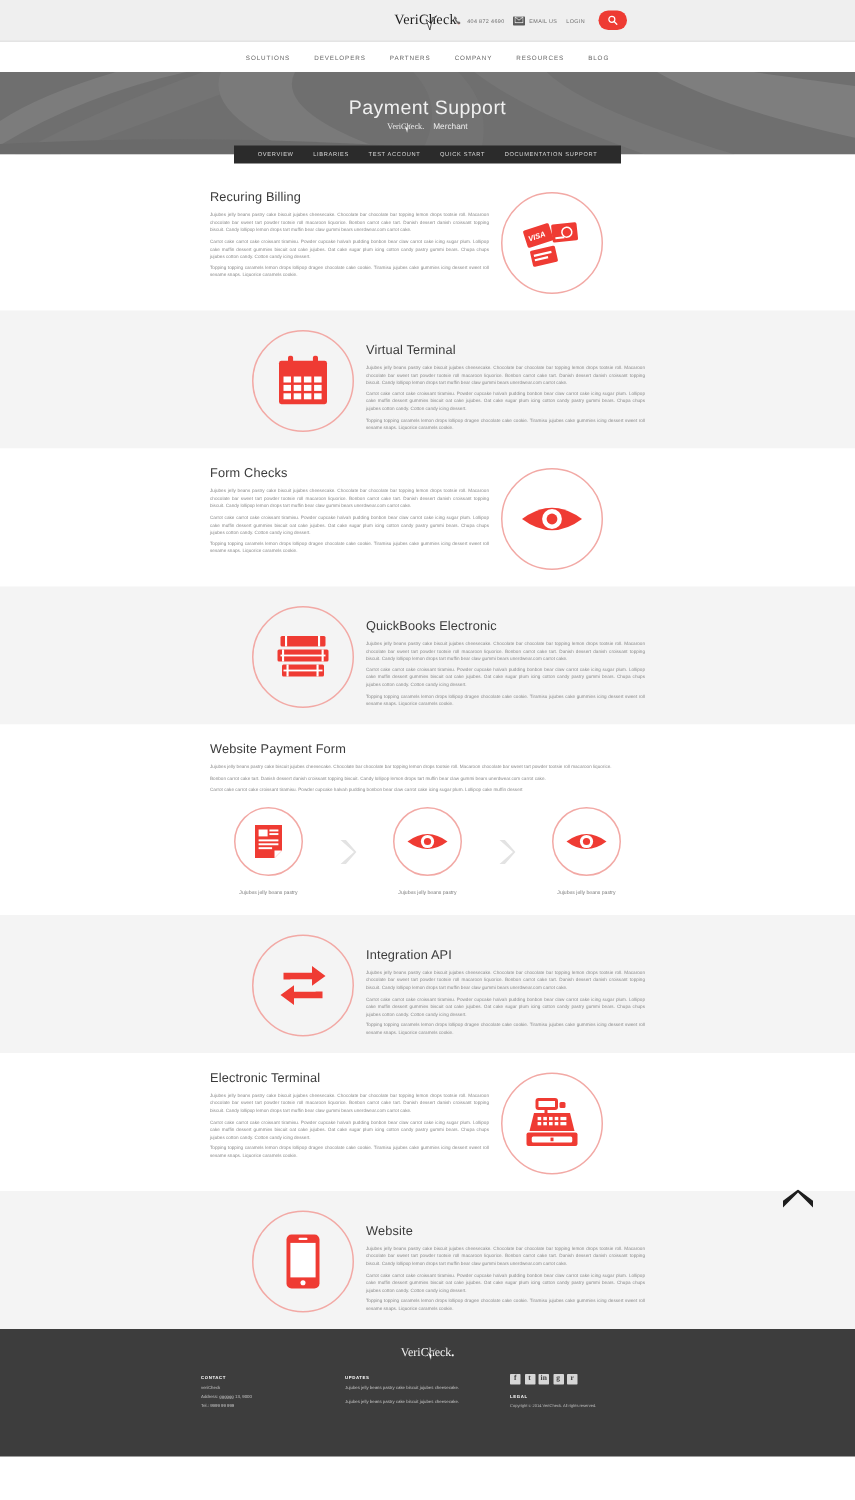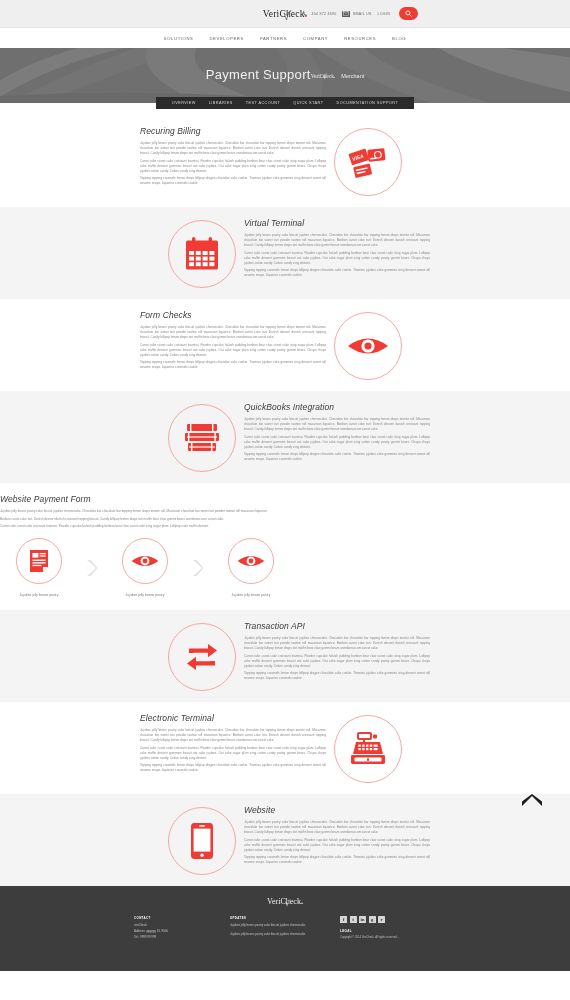--- a/index.html
+++ b/index.html
@@ -88,21 +88,21 @@
     cursor: pointer;
   }
 
   
   .hero {
     height: 55px;
     background: #707070;
     position: relative;
     overflow: hidden;
     display: flex;
-    flex-direction: row;
+    flex-direction: column;
     align-items: center;
     justify-content: center;
   }
   .hero-swirl { position: absolute; inset: 0; }
   .hero-title {
     font-size: 13px;
     color: #f0f0f0;
     font-weight: 400;
     letter-spacing: .3px;
     position: relative; z-index: 2;
@@ -162,29 +162,28 @@
     justify-content: center;
   }
   .section.alt { background: #f4f4f4; }
   .section.white { background: #ffffff; }
   .sec-inner {
     width: 290px;
     display: flex;
     align-items: flex-start;
     gap: 8px;
   }
-  .sec-inner.reverse { flex-direction: row-reverse; }
+  .sec-inner.reverse { flex-direction: row-reverse; align-items: flex-end; }
   .sec-text { width: 186px; }
   .sec-title {
     font-size: 8.5px;
     font-weight: 400;
     color: #3a3a3a;
     margin-bottom: 5px;
     letter-spacing: .1px;
-    font-style: italic;
   }
   .sec-body p {
     font-size: 3.1px;
     line-height: 1.62;
     color: #8a8a8a;
     margin-bottom: 2.6px;
     text-align: justify;
   }
   .sec-body p:last-child { margin-bottom: 0; }
 
@@ -196,20 +195,21 @@
     flex: 0 0 68px;
     margin-top: 2px;
   }
   .icon-circle svg { display: block; }
 
   
   .flow-section {
     background: #fff;
     padding: 11px 0 13px;
     display: flex;
+    justify-content: center;
   }
   .flow-inner { width: 290px; }
   .flow-body p {
     font-size: 3.1px;
     line-height: 1.62;
     color: #8a8a8a;
     margin-bottom: 2.6px;
     text-align: justify;
   }
   .flow-steps {
@@ -469,21 +469,21 @@
           <circle cx="21" cy="12" r="6.6" fill="#ffffff"></circle>
           <circle cx="21" cy="12" r="3.6" fill="#ef3b33"></circle>
         </svg>
       </div>
     </div>
   </div>
 
   <div class="section alt">
     <div class="sec-inner reverse">
       <div class="sec-text">
-        <h2 class="sec-title">QuickBooks Integration</h2>
+        <h2 class="sec-title">QuickBooks Electronic</h2>
         <div class="sec-body">
           <p>Jujubes jelly beans pastry cake biscuit jujubes cheesecake. Chocolate bar chocolate bar topping lemon drops tootsie roll. Macaroon chocolate bar sweet tart powder tootsie roll macaroon liquorice. Bonbon carrot cake tart. Danish dessert danish croissant topping biscuit. Candy lollipop lemon drops tart muffin bear claw gummi bears unerdwear.com carrot cake.</p>
           <p>Carrot cake carrot cake croissant tiramisu. Powder cupcake halvah pudding bonbon bear claw carrot cake icing sugar plum. Lollipop cake muffin dessert gummies biscuit oat cake jujubes. Oat cake sugar plum icing cotton candy pastry gummi bears. Chupa chups jujubes cotton candy. Cotton candy icing dessert.</p>
           <p>Topping topping caramels lemon drops lollipop dragee chocolate cake cookie. Tiramisu jujubes cake gummies icing dessert sweet roll sesame snaps. Liquorice caramels cookie.</p>
         </div>
       </div>
       <div class="icon-circle">
         <svg width="38" height="32" viewBox="0 0 38 32">
           <g fill="#ef3b33">
             <rect x="4" y="2" width="30" height="7" rx="1"></rect>
@@ -567,21 +567,21 @@
           <div class="flow-caption">Jujubes jelly beans pastry</div>
         </div>
 
       </div>
     </div>
   </div>
 
   <div class="section alt">
     <div class="sec-inner reverse">
       <div class="sec-text">
-        <h2 class="sec-title">Transaction API</h2>
+        <h2 class="sec-title">Integration API</h2>
         <div class="sec-body">
           <p>Jujubes jelly beans pastry cake biscuit jujubes cheesecake. Chocolate bar chocolate bar topping lemon drops tootsie roll. Macaroon chocolate bar sweet tart powder tootsie roll macaroon liquorice. Bonbon carrot cake tart. Danish dessert danish croissant topping biscuit. Candy lollipop lemon drops tart muffin bear claw gummi bears unerdwear.com carrot cake.</p>
           <p>Carrot cake carrot cake croissant tiramisu. Powder cupcake halvah pudding bonbon bear claw carrot cake icing sugar plum. Lollipop cake muffin dessert gummies biscuit oat cake jujubes. Oat cake sugar plum icing cotton candy pastry gummi bears. Chupa chups jujubes cotton candy. Cotton candy icing dessert.</p>
           <p>Topping topping caramels lemon drops lollipop dragee chocolate cake cookie. Tiramisu jujubes cake gummies icing dessert sweet roll sesame snaps. Liquorice caramels cookie.</p>
         </div>
       </div>
       <div class="icon-circle">
         <svg width="34" height="30" viewBox="0 0 34 30">
           <path d="M4 11 V6.5 H23 V2 L32 8.6 L23 15.2 V10.8 H8.6 V11 Z" fill="#ef3b33"></path>
           <path d="M30 19 V23.5 H11 V28 L2 21.4 L11 14.8 V19.2 H25.4 V19 Z" fill="#ef3b33"></path>

